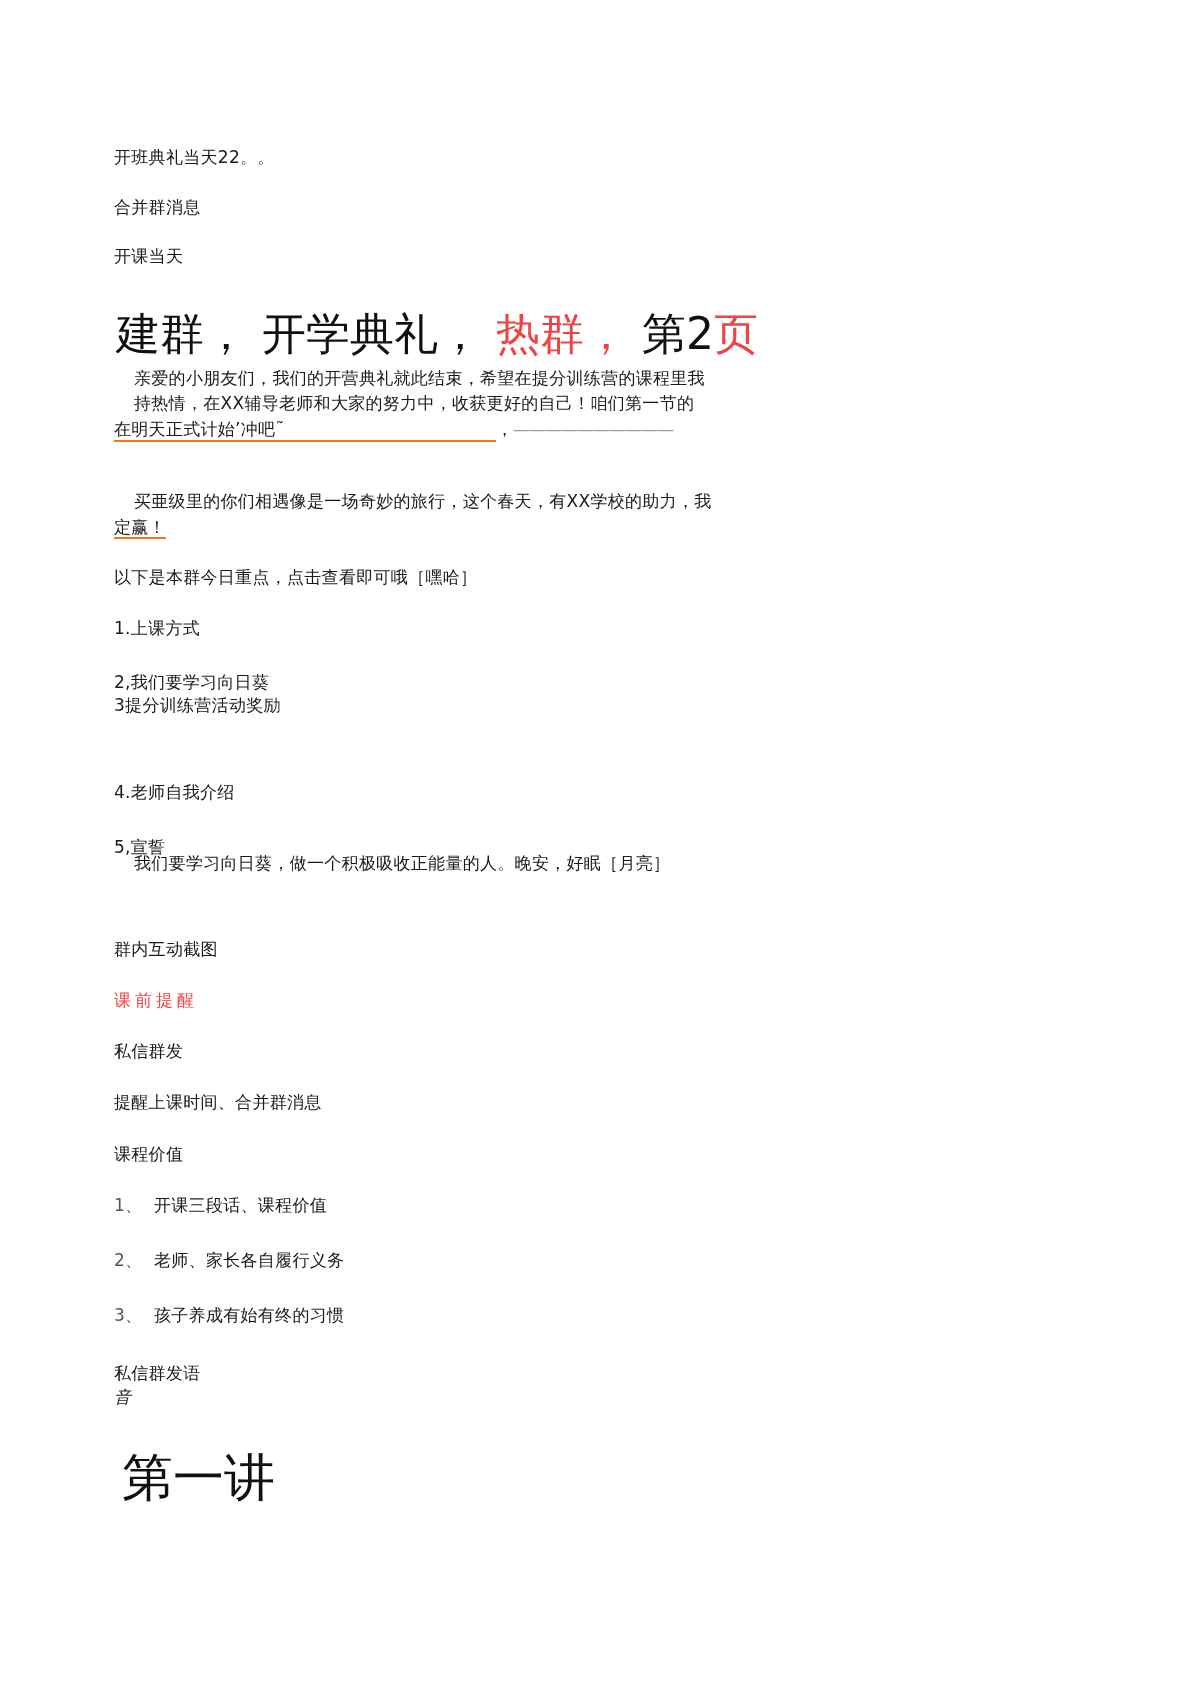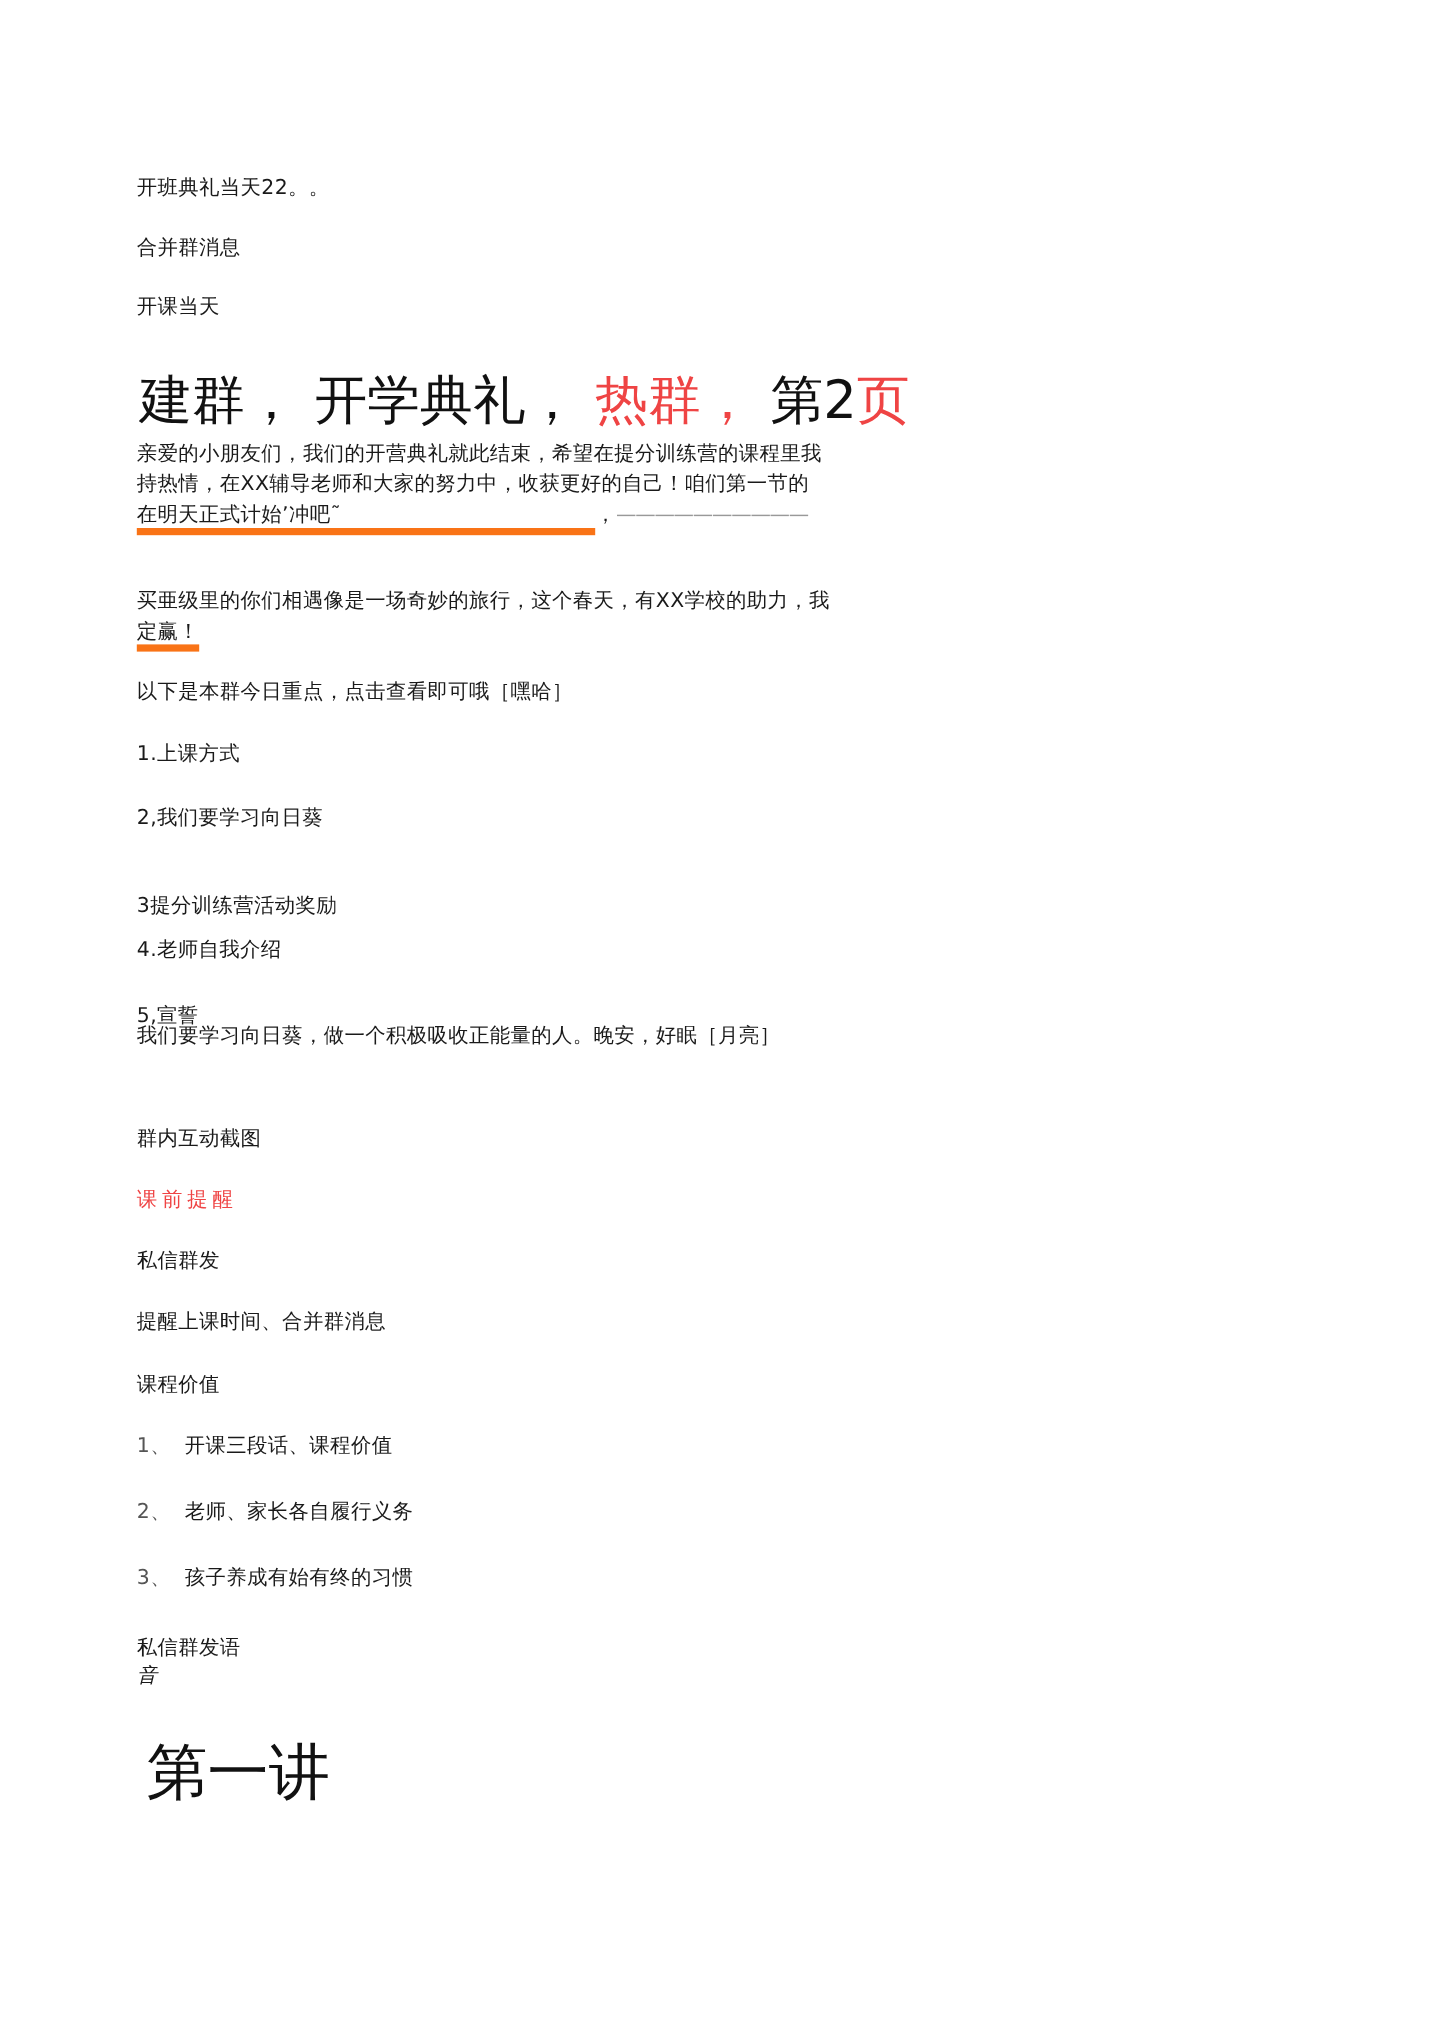--- a/index.html
+++ b/index.html
@@ -5,33 +5,33 @@
   html, body { margin: 0; padding: 0; background: #ffffff; }
   body {
     width: 1200px; height: 1698px; position: relative; overflow: hidden;
     font-family: "DejaVu Sans", "Liberation Sans", sans-serif;
     color: #1a1a1a;
   }
   .line {
     position: absolute; left: 114px; white-space: nowrap;
     font-size: 17px; line-height: 22px; letter-spacing: 0.3px;
   }
-  .clip { overflow: hidden; width: 646px; }
+  .clip { overflow: hidden; width: 646px; margin-left: 20px; }
   .muted { color: #555; }
   .light { color: #ef4444; letter-spacing: 4px; }
   .h1 {
     position: absolute; left: 116px; top: 308px; white-space: nowrap;
     font-size: 44px; line-height: 52px; color: #111; overflow: hidden; width: 646px;
   }
   .h1 .thin { color: #ef4444; font-weight: normal; }
   .h-big {
     position: absolute; left: 122px; top: 1438px; white-space: nowrap;
     font-size: 51px; line-height: 80px; color: #111;
   }
-  .underline { border-bottom: 6px solid #f97316; }
+  .underline { border-bottom: 2px solid #f97316; }
   .dash { color: #999; letter-spacing: -1px; }
   .italic { font-style: italic; }
 </style>
 </head>
 <body>
 
 <div>
 
   <div class="line" style="top:146px">开班典礼当天22。。</div>
   <div class="line" style="top:196px">合并群消息</div>
@@ -57,21 +57,21 @@
     <div class="line" style="top:516px">
       <span class="underline">定赢！</span>
     </div>
   </div>
 
   <div class="line" style="top:566px">以下是本群今日重点，点击查看即可哦［嘿哈］</div>
 
   <div>
     <div class="line" style="top:617px">1.上课方式</div>
     <div class="line" style="top:671px">2,我们要学习向日葵</div>
-    <div class="line" style="top:744px">3提分训练营活动奖励</div>
+    <div class="line" style="top:694px">3提分训练营活动奖励</div>
     <div class="line" style="top:781px">4.老师自我介绍</div>
     <div class="line" style="top:836px">5,宣誓</div>
   </div>
 
   <div class="line clip" style="top:852px">我们要学习向日葵，做一个积极吸收正能量的人。晚安，好眠［月亮］</div>
   <div class="line" style="top:938px">群内互动截图</div>
   <div class="line light" style="top:989px">课前提醒</div>
   <div class="line" style="top:1040px">私信群发</div>
   <div class="line" style="top:1091px">提醒上课时间、合并群消息</div>
   <div class="line" style="top:1143px">课程价值</div>

